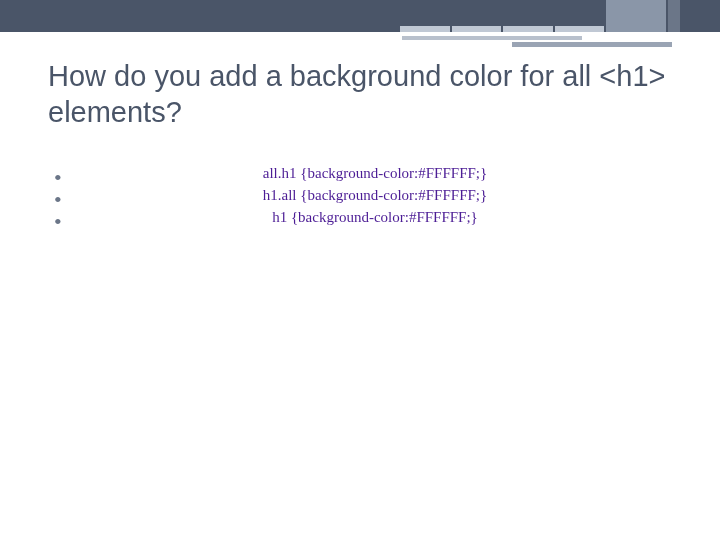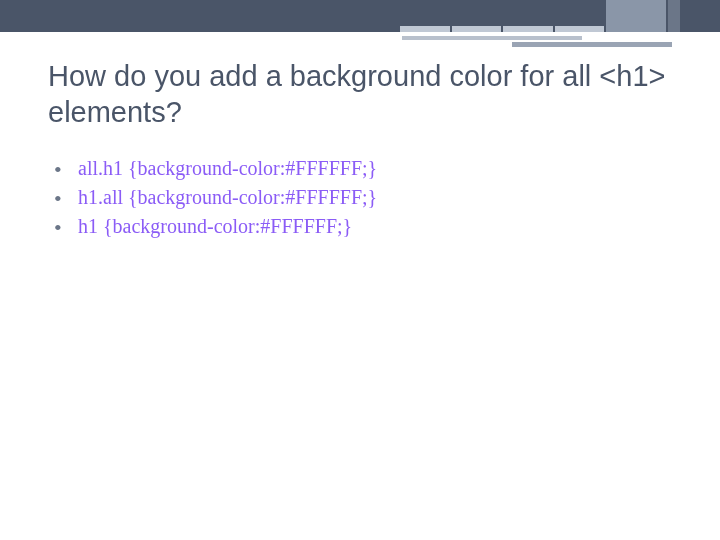--- a/index.html
+++ b/index.html
@@ -48,33 +48,34 @@
   .slide {
     padding: 26px 48px 0 48px;
     position: relative;
   }
   .title {
     color: #4a5568;
     font-family: Verdana, Geneva, sans-serif;
     font-weight: 400;
     font-size: 29px;
     line-height: 1.25;
-    margin-bottom: 24px;
+    margin-bottom: 32px;
   }
   .bullets {
     list-style: none;
     padding-left: 30px;
   }
   .bullets li {
     position: relative;
-    font-size: 20px;
+    font-size: 15px;
     line-height: 1.35;
-    color: #8b5cf6;
+    color: #4c1d95;
     font-family: Georgia, 'Times New Roman', serif;
     margin-bottom: 2px;
+    text-align: center;
   }
   .bullets li::before {
     content: "•";
     position: absolute;
     left: -24px;
     top: 0;
     color: #6b7688;
     font-size: 22px;
   }
 </style>

